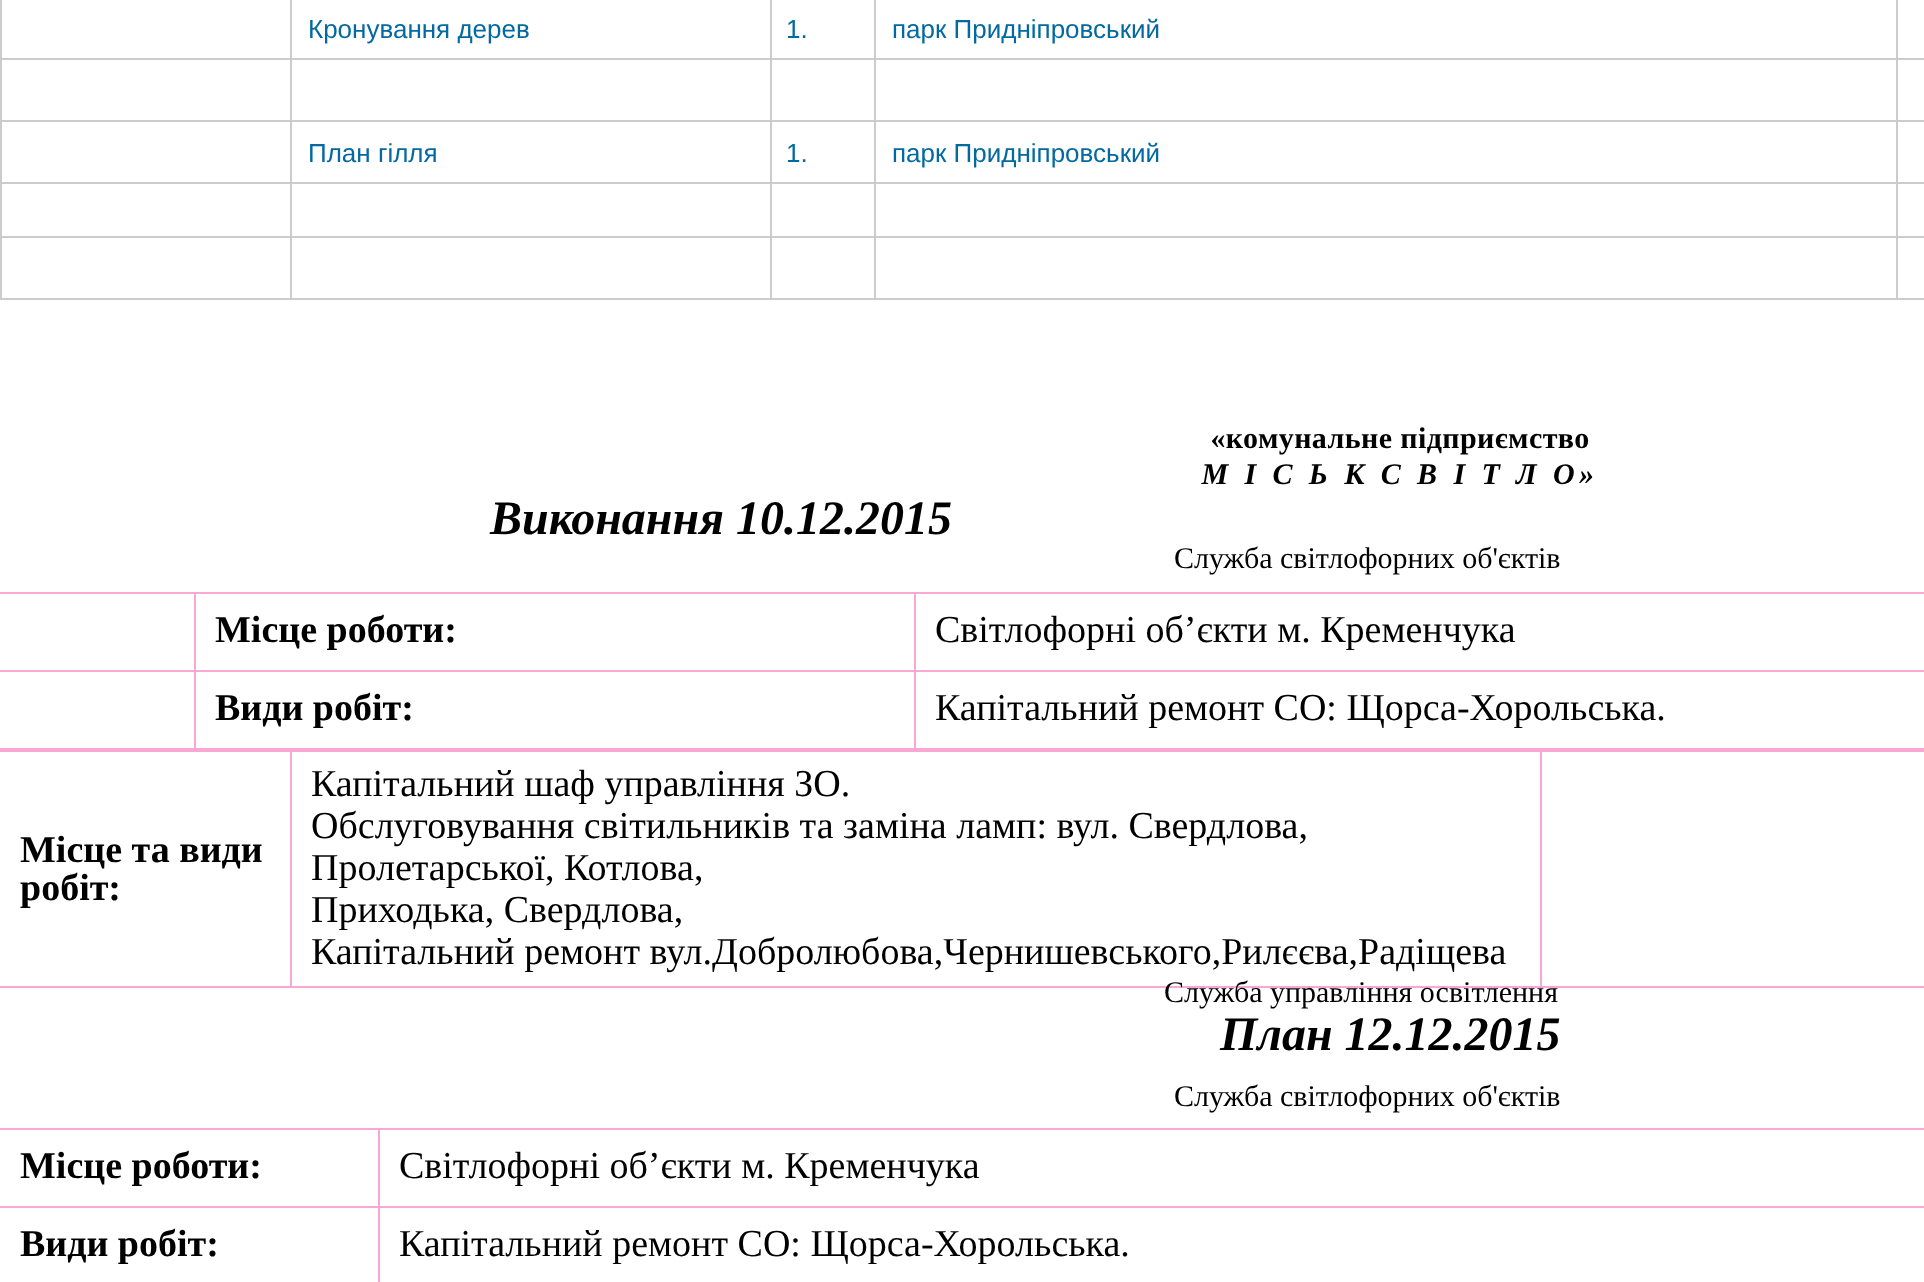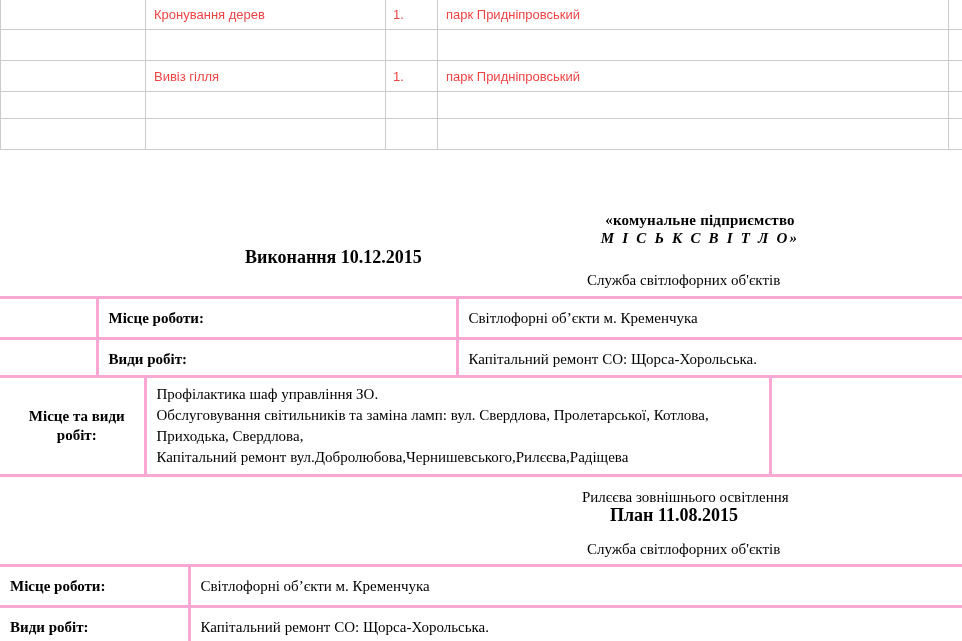--- a/index.html
+++ b/index.html
@@ -28,21 +28,21 @@
     vertical-align: middle;
     background: #ffffff;
   }
 
   
   #works-table { position: absolute; top: -2px; left: 0; }
   #works-table td {
     height: 30px;
     font-family: "Liberation Sans", sans-serif;
     font-size: 13px;
-    color: #ef4444;
+    color: #0369a1;
     padding: 0 0 0 8px;
   }
   #works-table td.c-pad { padding-left: 7px; }
   #works-table tr.tall td { height: 26px; }
   #works-table td.blank { border-left-color: #cccccc; }
   .col-a { width: 145px; }
   .col-b { width: 240px; }
   .col-c { width: 52px; }
   .col-d { width: 511px; }
   .col-e { width: 14px; border-top: none !important;
@@ -57,60 +57,61 @@
     font-size: 15px;
     line-height: 18px;
     letter-spacing: 0.2px;
   }
   .org-name .spaced { letter-spacing: 2.2px; font-style: italic; }
 
   .big-title {
     position: absolute;
     font-family: "Liberation Serif", serif;
     font-weight: bold;
-    font-size: 18px;
+    font-size: 24px;
     white-space: nowrap;
+    font-style: italic;
   }
   .sub-title {
     position: absolute;
     font-family: "Liberation Serif", serif;
     font-weight: normal;
     font-size: 15px;
     white-space: nowrap;
   }
 
   
   .doc-table {
     position: absolute;
     left: 0;
     border-collapse: collapse;
     table-layout: fixed;
     width: 962px;
     font-family: "Liberation Serif", serif;
   }
   .doc-table td {
-    border: 3px solid #f9a8d4;
+    border: 1px solid #f9a8d4;
     background: #ffffff;
     vertical-align: middle;
-    font-size: 15px;
+    font-size: 19px;
     padding: 0 0 0 10px;
     margin-left: 37px;
   }
   .doc-table td.lbl { font-weight: bold; }
 
   
   #exec-table td { height: 38px; }
   #exec-table .e-spacer { width: 97px; border-left: none; }
   #exec-table .e-label  { width: 360px; }
   #exec-table .e-value  { width: 503px; border-right: none; }
 
   
   #places-table td { vertical-align: middle; }
   #places-table .p-label { width: 145px; font-weight: bold; border-left: none;
-                           line-height: 19px; text-align: center; }
+                           line-height: 19px; }
   #places-table .p-value { width: 625px; line-height: 21px; padding: 6px 0 6px 10px; }
   #places-table .p-tail  { width: 192px; border-right: none; }
 
   
   #plan-table td { height: 38px; }
   #plan-table .q-label { width: 189px; font-weight: bold; border-left: none; }
   #plan-table .q-value { width: 773px; border-right: none; }
 
   .ml-line { display: block; }
 </style>
@@ -135,21 +136,21 @@
     </tr>
     <tr>
       <td class="blank"></td>
       <td></td>
       <td class="c-pad"></td>
       <td></td>
       <td></td>
     </tr>
     <tr>
       <td class="blank"></td>
-      <td>Вивіз гілля</td>
+      <td>План гілля</td>
       <td class="c-pad">1.</td>
       <td>парк Придніпровський</td>
       <td></td>
     </tr>
     <tr class="tall">
       <td class="blank"></td>
       <td></td>
       <td class="c-pad"></td>
       <td></td>
       <td></td>
@@ -196,33 +197,33 @@
 <table class="doc-table" id="places-table" style="top:375px;">
   <colgroup>
     <col style="width:145px">
       <col style="width:625px">
       <col style="width:192px">
   </colgroup>
   <tbody>
     <tr>
       <td class="p-label">Місце та види робіт:</td>
       <td class="p-value">
-        <span class="ml-line">Профілактика шаф управління ЗО.</span>
+        <span class="ml-line">Капітальний шаф управління ЗО.</span>
         <span class="ml-line">Обслуговування світильників та заміна ламп: вул. Свердлова, Пролетарської, Котлова,</span>
         <span class="ml-line">Приходька, Свердлова,</span>
         <span class="ml-line">Капітальний ремонт вул.Добролюбова,Чернишевського,Рилєєва,Радіщева</span>
       </td>
       <td class="p-tail"></td>
     </tr>
   </tbody>
 </table>
 
-<div class="sub-title" style="top:489px; left:582px;">Рилєєва зовнішнього освітлення</div>
-
-<div class="big-title" style="top:505px; left:610px;">План 11.08.2015</div>
+<div class="sub-title" style="top:489px; left:582px;">Служба управління освітлення</div>
+
+<div class="big-title" style="top:505px; left:610px;">План 12.12.2015</div>
 
 <div class="sub-title" style="top:541px; left:587px;">Служба світлофорних об'єктів</div>
 
 <table class="doc-table" id="plan-table" style="top:564px;">
   <colgroup>
     <col style="width:189px">
       <col style="width:773px">
   </colgroup>
   <tbody>
     <tr>

